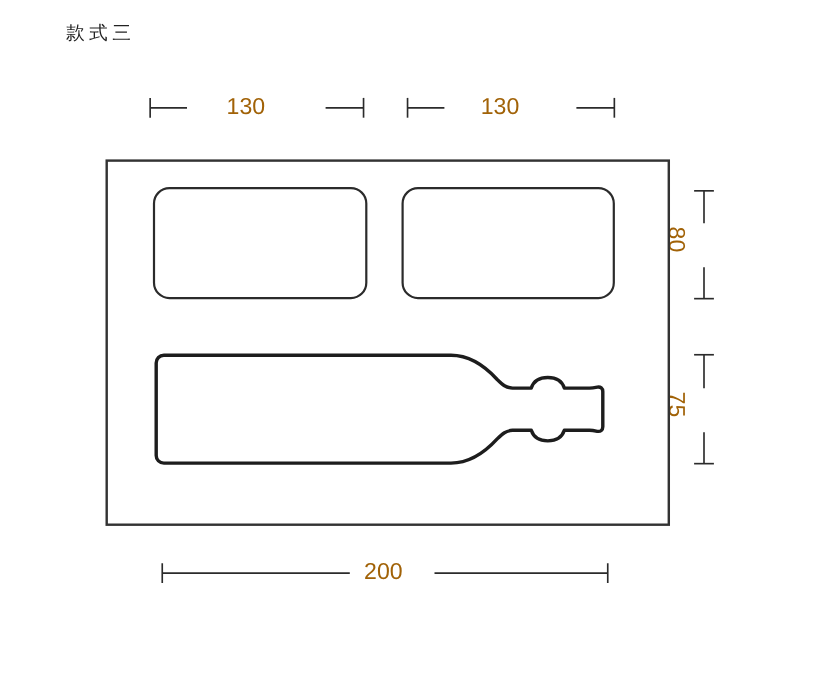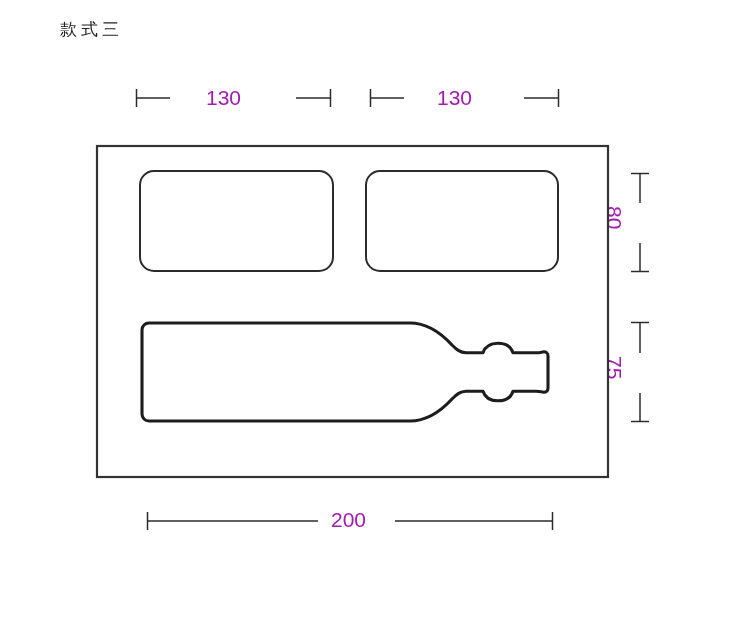--- a/index.html
+++ b/index.html
@@ -28,21 +28,21 @@
     top: 18px;
     font-size: 17px;
     letter-spacing: 4px;
     color: #222222;
     white-space: nowrap;
     font-family: "DejaVu Sans", "Liberation Sans", sans-serif;
   }
   .dim-label {
     position: absolute;
     font-size: 21px;
-    color: #a21caf;
+    color: #a16207;
     white-space: nowrap;
     font-family: "Liberation Sans", "DejaVu Sans", sans-serif;
   }
   .dim-130a { left: 206px; top: 86px; }
   .dim-130b { left: 437px; top: 86px; }
   .dim-300  { left: 331px; top: 508px; }
   .dim-80 {
     left: 626px;
     top: 206px;
     transform: rotate(90deg);

